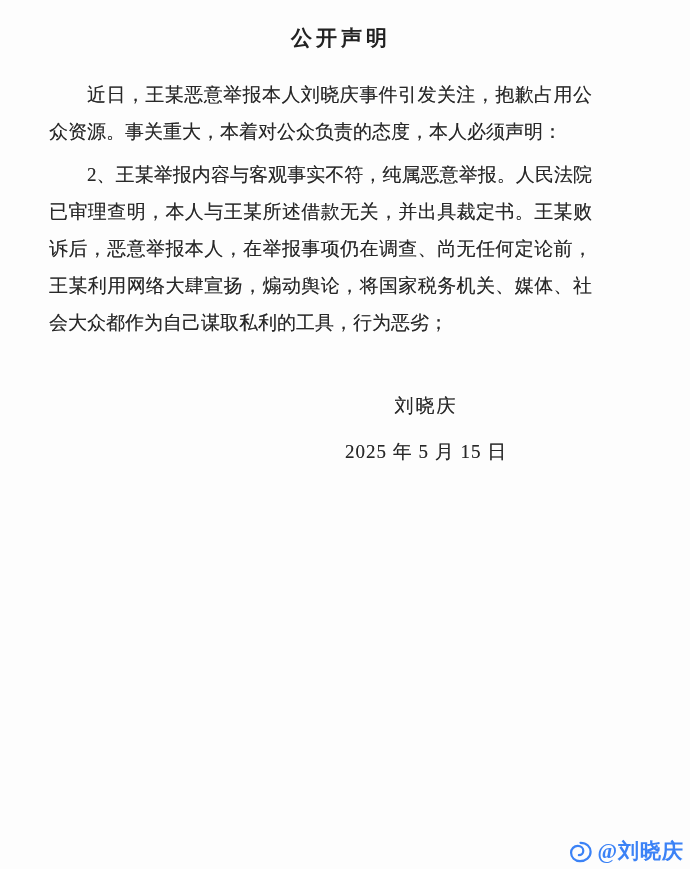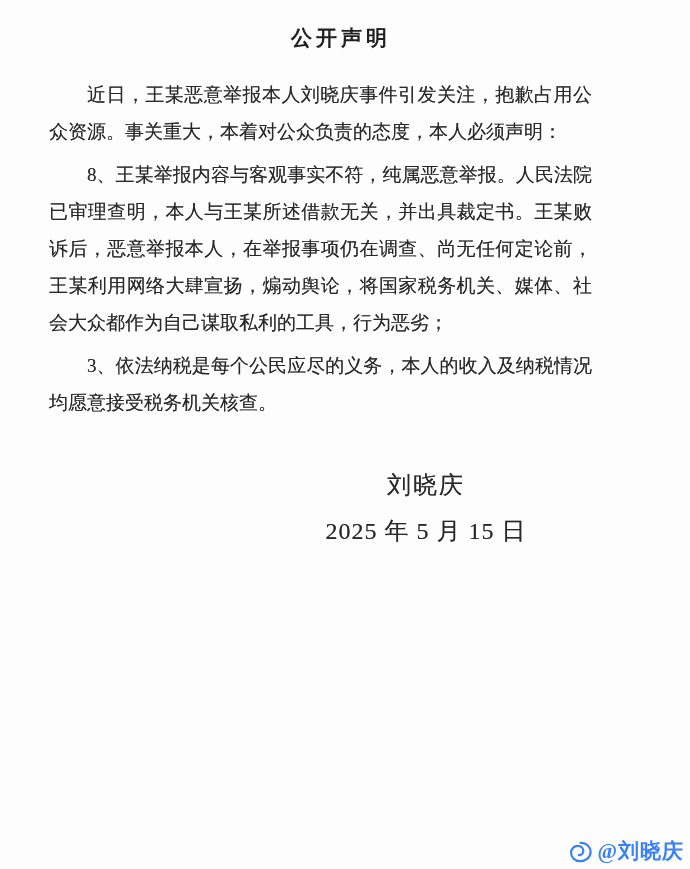--- a/index.html
+++ b/index.html
@@ -39,21 +39,21 @@
     text-indent: 2em;
     color: #282828;
     
     text-shadow: 0 0 0.4px rgba(40,40,40,0.55);
   }
   .signature-block {
     margin-top: 46px;
     margin-left: 262px; 
     width: 230px;
     text-align: center;
-    font-size: 24px;
+    font-size: 19px;
     color: #282828;
     text-shadow: 0 0 0.4px rgba(40,40,40,0.55);
   }
   .signature-name {
     line-height: 37px;
     margin-bottom: 9px;
     letter-spacing: 2px;
   }
   .signature-date {
     line-height: 37px;
@@ -84,23 +84,22 @@
 <body>
 
 <div class="page">
 
   <h1 class="doc-title">公开声明</h1>
 
   <div class="content">
     <p>近日，王某恶意举报本人刘晓庆事件引发关注，抱歉占用公众资源。事关重大，本着对公众负责的态度，本人必须声明：</p>
 
 
-    <p>8、王某举报内容与客观事实不符，纯属恶意举报。人民法院已审理查明，本人与王某所述借款无关，并出具裁定书。王某败诉后，恶意举报本人，在举报事项仍在调查、尚无任何定论前，王某利用网络大肆宣扬，煽动舆论，将国家税务机关、媒体、社会大众都作为自己谋取私利的工具，行为恶劣；</p>
+    <p>2、王某举报内容与客观事实不符，纯属恶意举报。人民法院已审理查明，本人与王某所述借款无关，并出具裁定书。王某败诉后，恶意举报本人，在举报事项仍在调查、尚无任何定论前，王某利用网络大肆宣扬，煽动舆论，将国家税务机关、媒体、社会大众都作为自己谋取私利的工具，行为恶劣；</p>
 
-    <p>3、依法纳税是每个公民应尽的义务，本人的收入及纳税情况均愿意接受税务机关核查。</p>
 
 
     <div class="signature-block">
       <div class="signature-name">刘晓庆</div>
       <div class="signature-date">2025 年 5 月 15 日</div>
     </div>
   </div>
 
   <div class="watermark">
     <span class="wm-logo">

